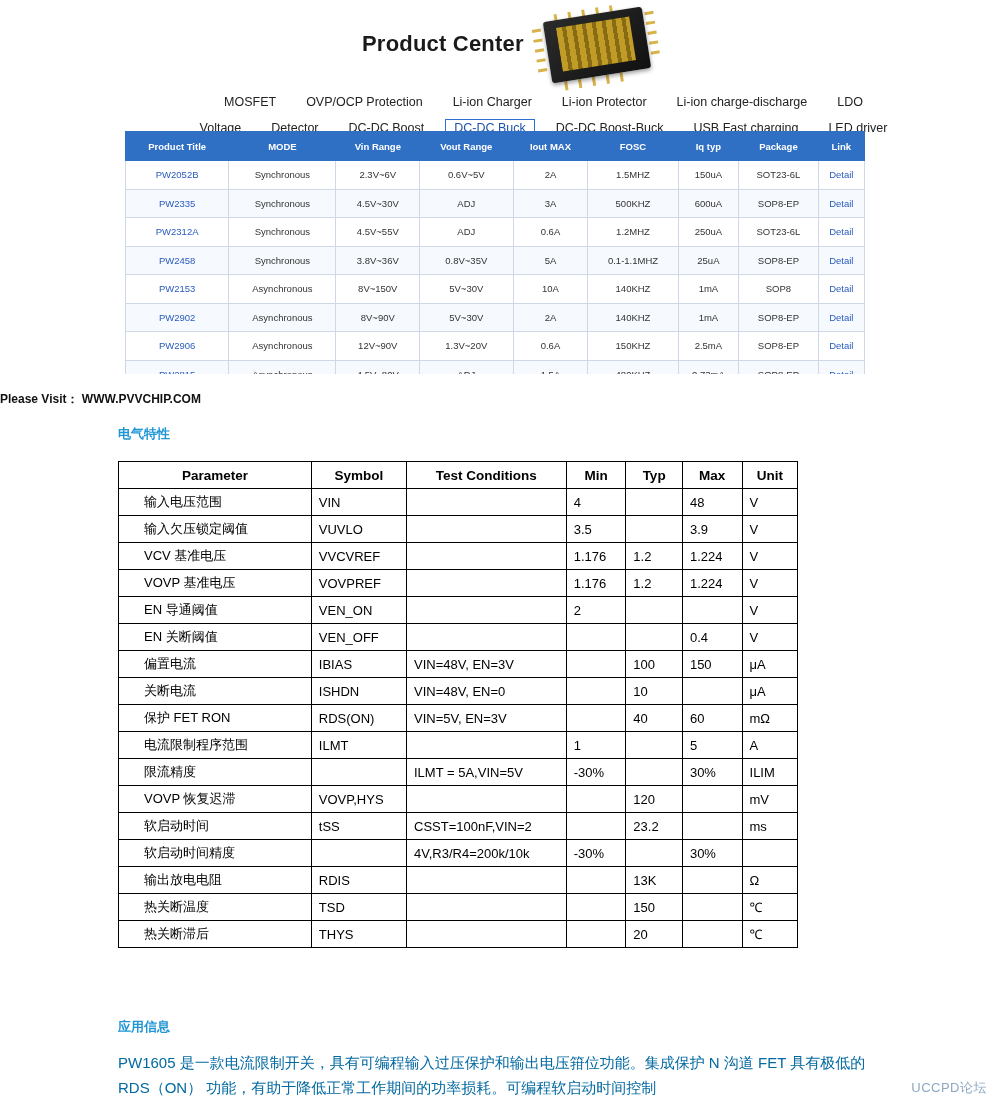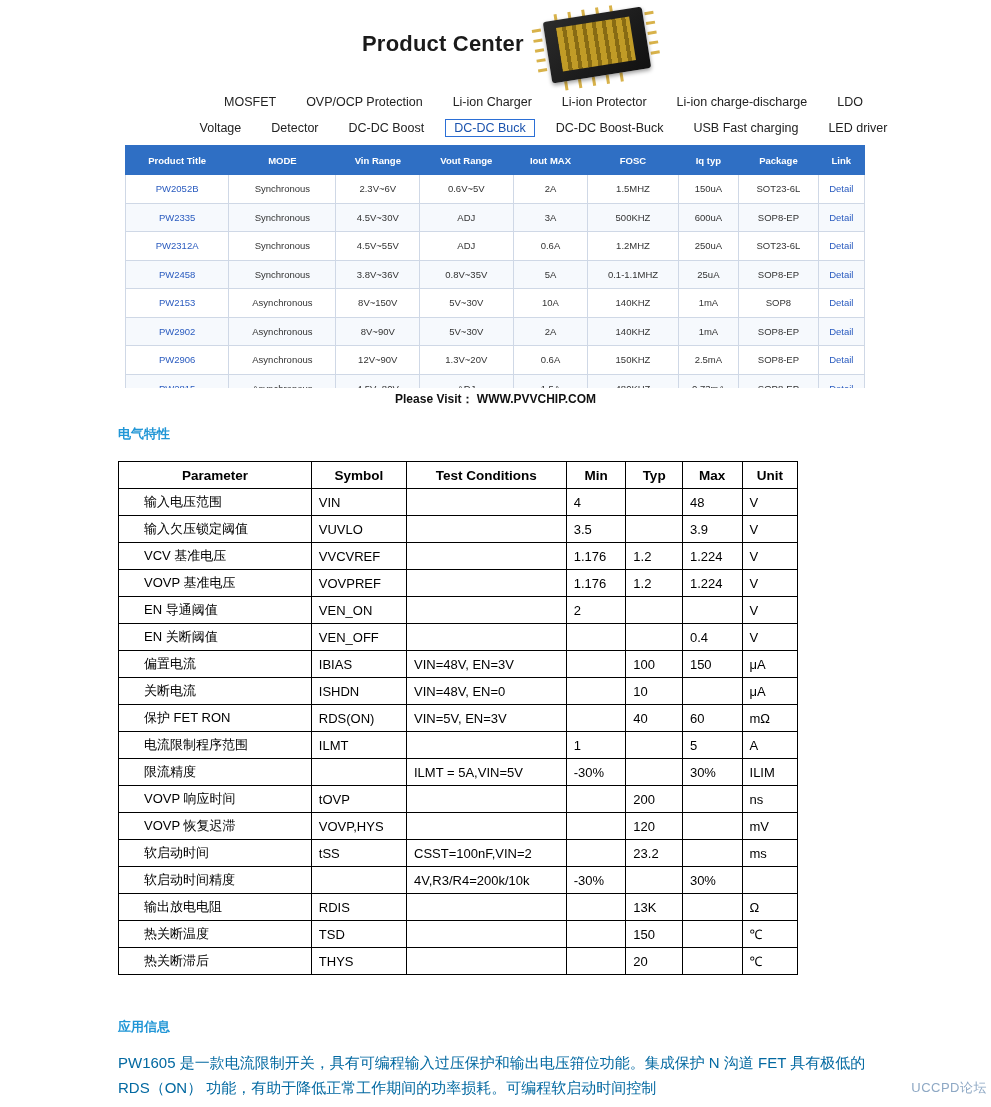--- a/index.html
+++ b/index.html
@@ -89,21 +89,21 @@
   .cat-row span.cat.active {
     border: 1px solid #2b6fd6;
     color: #1a52ad;
     padding: 1px 8px;
   }
 
   
   .ptable-wrap {
     position: absolute;
     left: 125px;
-    top: 145px;
+    top: 131px;
     width: 740px;
     height: 243px;
     overflow: hidden;
   }
   table.ptable {
     border-collapse: collapse;
     width: 740px;
     font-size: 9.5px;
     color: #333;
   }
@@ -121,21 +121,20 @@
     text-align: center;
     background: #fff;
   }
   table.ptable tr:nth-child(even) td { background: #f6f9fd; }
   table.ptable td.pt { color: #2a5bbf; }
   table.ptable td.link { color: #2a5bbf; }
   .banner-footer {
     position: absolute;
     left: 0; top: 391px;
     width: 991px;
-    text-align: center;
     font-size: 12px;
     font-weight: bold;
     color: #111;
   }
   .banner-bg {
     position: absolute;
     left: 125px; top: 0;
     width: 740px; height: 410px;
     background: #ffffff;
   }
@@ -461,29 +460,20 @@
         <tr>
           <td class="c-param">限流精度</td>
           <td class="c-sym"></td>
           <td class="c-cond">ILMT = 5A,VIN=5V</td>
           <td class="c-min">-30%</td>
           <td class="c-typ"></td>
           <td class="c-max">30%</td>
           <td class="c-unit">ILIM</td>
         </tr>
         <tr>
-          <td class="c-param">VOVP  响应时间</td>
-          <td class="c-sym">tOVP</td>
-          <td class="c-cond"></td>
-          <td class="c-min"></td>
-          <td class="c-typ">200</td>
-          <td class="c-max"></td>
-          <td class="c-unit">ns</td>
-        </tr>
-        <tr>
           <td class="c-param">VOVP  恢复迟滞</td>
           <td class="c-sym">VOVP,HYS</td>
           <td class="c-cond"></td>
           <td class="c-min"></td>
           <td class="c-typ">120</td>
           <td class="c-max"></td>
           <td class="c-unit">mV</td>
         </tr>
         <tr>
           <td class="c-param">软启动时间</td>

